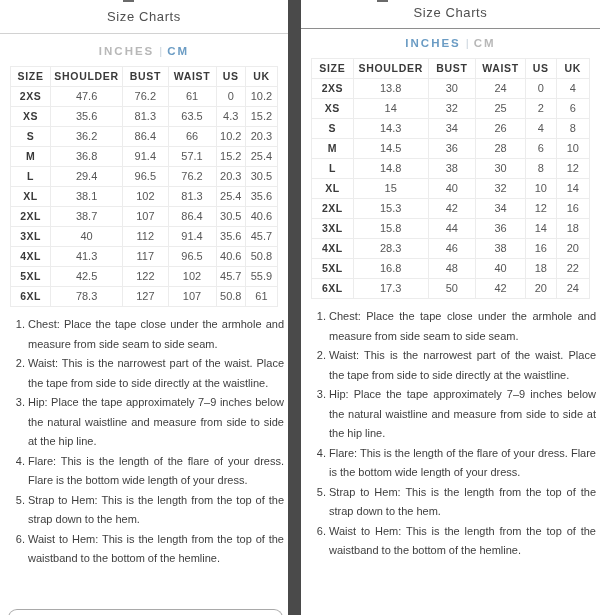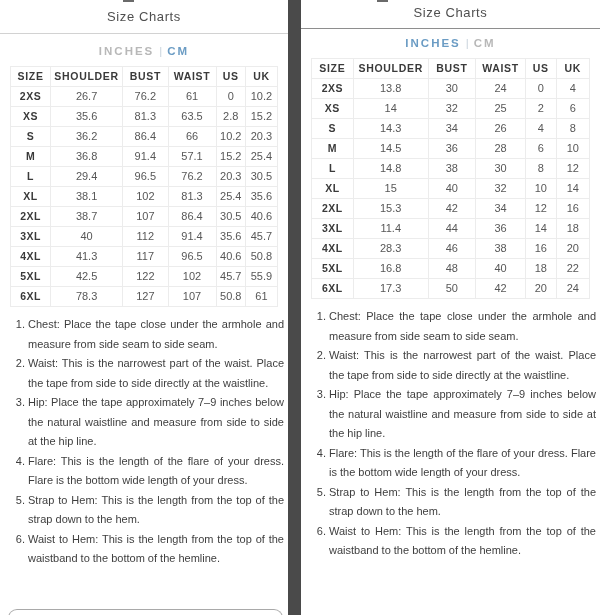--- a/index.html
+++ b/index.html
@@ -114,32 +114,32 @@
             <th>SHOULDER</th>
             <th>BUST</th>
             <th>WAIST</th>
             <th>US</th>
             <th>UK</th>
           </tr>
         </thead>
       <tbody>
           <tr>
             <td class="size-col">2XS</td>
-            <td>26.7</td>
+            <td>47.6</td>
             <td>76.2</td>
             <td>61</td>
             <td>0</td>
             <td>10.2</td>
           </tr>
           <tr>
             <td class="size-col">XS</td>
             <td>35.6</td>
             <td>81.3</td>
             <td>63.5</td>
-            <td>2.8</td>
+            <td>4.3</td>
             <td>15.2</td>
           </tr>
           <tr>
             <td class="size-col">S</td>
             <td>36.2</td>
             <td>86.4</td>
             <td>66</td>
             <td>10.2</td>
             <td>20.3</td>
           </tr>
@@ -295,21 +295,21 @@
           <tr>
             <td class="size-col">2XL</td>
             <td>15.3</td>
             <td>42</td>
             <td>34</td>
             <td>12</td>
             <td>16</td>
           </tr>
           <tr>
             <td class="size-col">3XL</td>
-            <td>11.4</td>
+            <td>15.8</td>
             <td>44</td>
             <td>36</td>
             <td>14</td>
             <td>18</td>
           </tr>
           <tr>
             <td class="size-col">4XL</td>
             <td>28.3</td>
             <td>46</td>
             <td>38</td>

